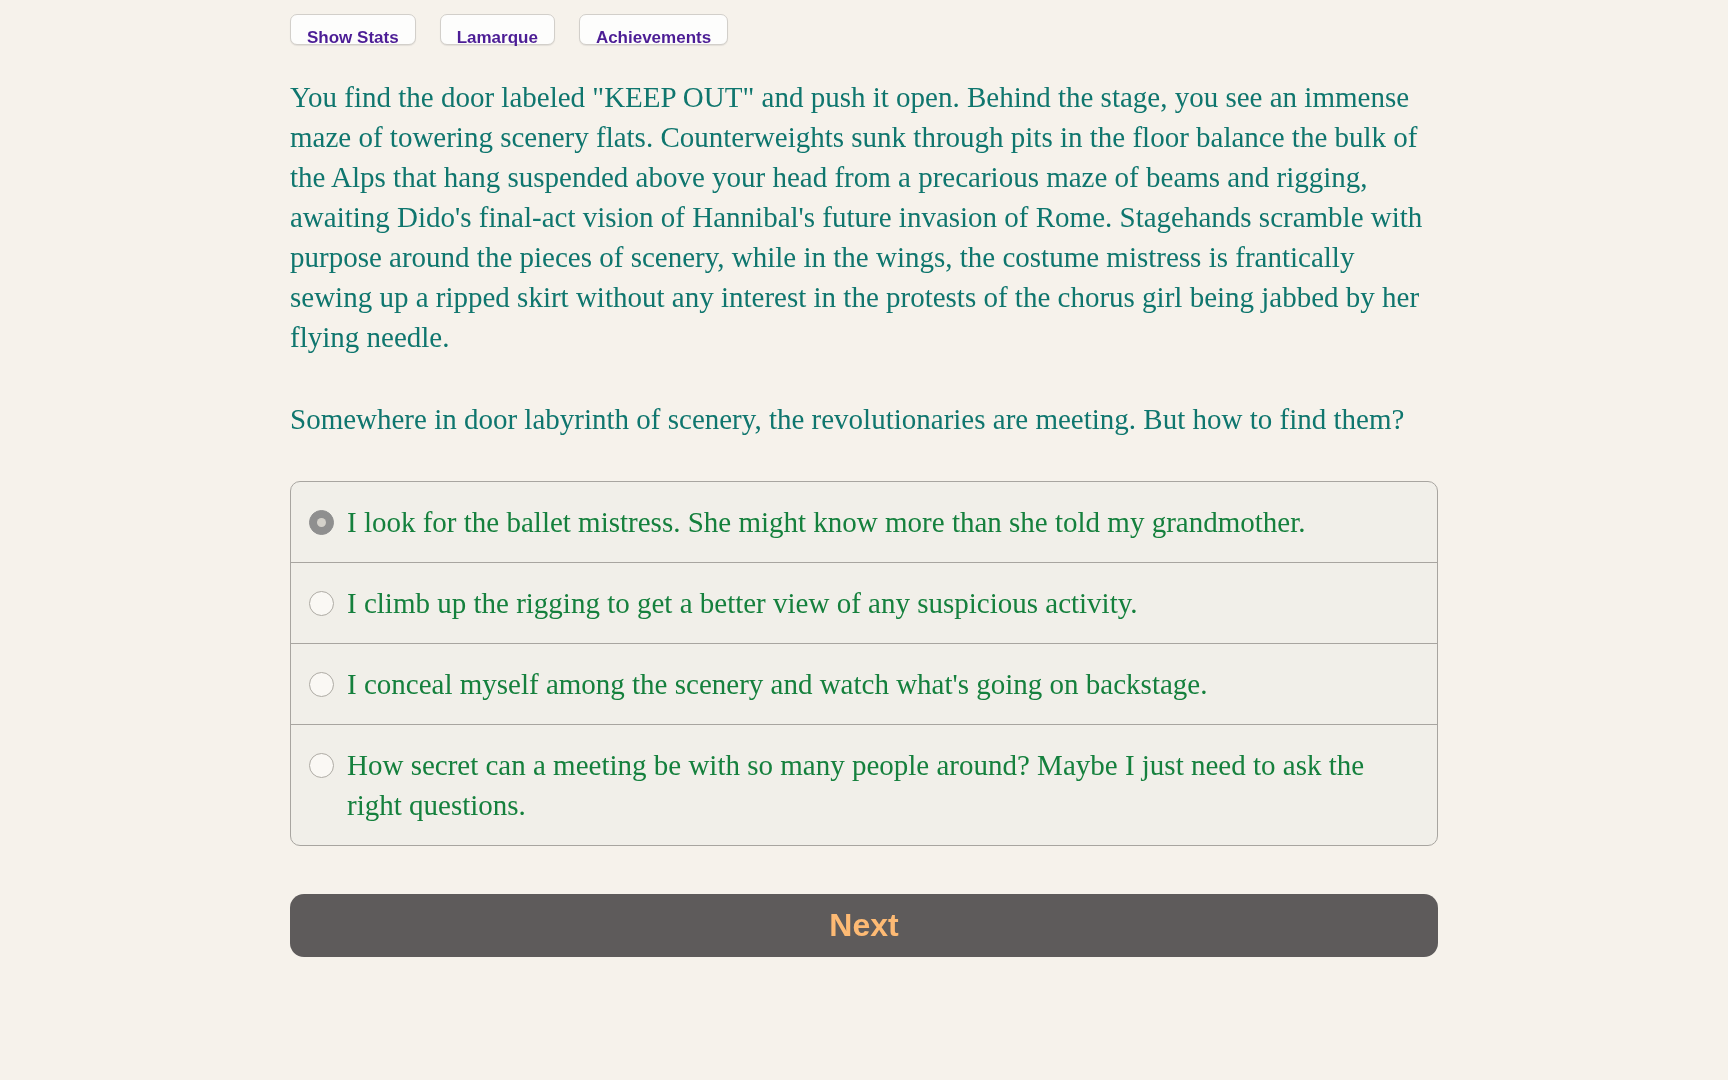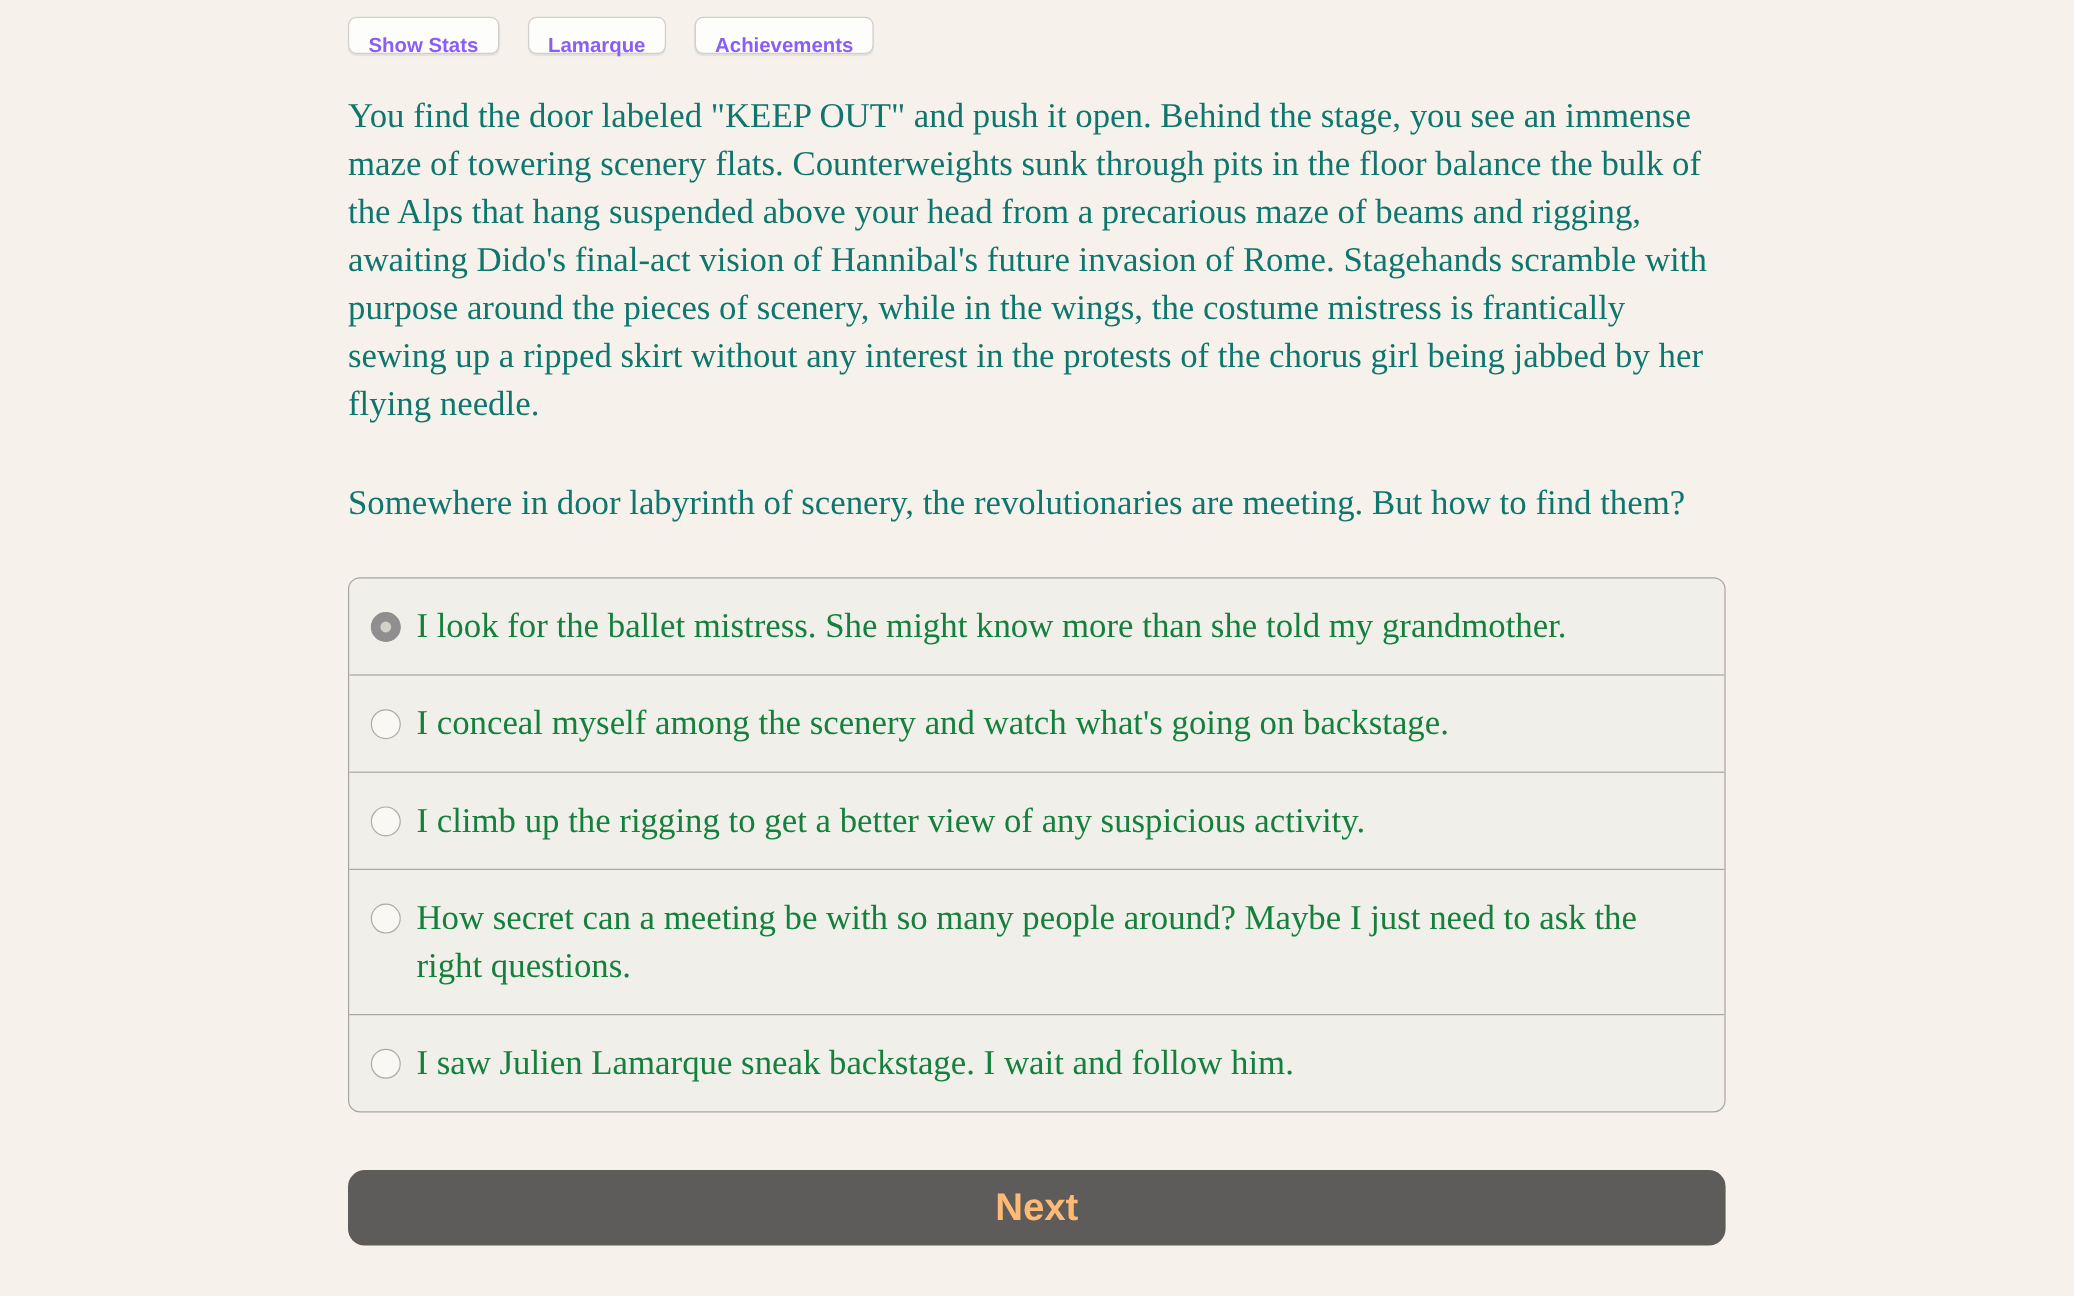--- a/index.html
+++ b/index.html
@@ -18,21 +18,21 @@
   
   .toolbar {
     display: flex;
     gap: 24px;
     margin-bottom: 32px;
   }
   .toolbar button {
     font-family: "Liberation Sans", sans-serif;
     font-size: 17px;
     font-weight: 600;
-    color: #8b5cf6;
+    color: #4c1d95;
     background: #fdfdfc;
     border: 1px solid #d2cfca;
     border-radius: 7px;
     padding: 12px 16px;
     height: 31px;
     line-height: 21px;
     box-shadow: 0 1px 1px rgba(0,0,0,0.08);
     cursor: pointer;
   }
   
@@ -121,31 +121,27 @@
     <p>Somewhere in door labyrinth of scenery, the revolutionaries are meeting. But how to find them?</p>
   </div>
 
   <div class="choices">
     <label class="choice-row">
       <span class="radio selected"></span>
       <span class="choice-text">I look for the ballet mistress. She might know more than she told my grandmother.</span>
     </label>
     <label class="choice-row">
       <span class="radio"></span>
+      <span class="choice-text">I climb up the rigging to get a better view of any suspicious activity.</span>
+    </label>
+    <label class="choice-row">
+      <span class="radio"></span>
       <span class="choice-text">I conceal myself among the scenery and watch what's going on backstage.</span>
     </label>
     <label class="choice-row">
       <span class="radio"></span>
-      <span class="choice-text">I climb up the rigging to get a better view of any suspicious activity.</span>
-    </label>
-    <label class="choice-row">
-      <span class="radio"></span>
       <span class="choice-text">How secret can a meeting be with so many people around? Maybe I just need to ask the right questions.</span>
-    </label>
-    <label class="choice-row">
-      <span class="radio"></span>
-      <span class="choice-text">I saw Julien Lamarque sneak backstage. I wait and follow him.</span>
     </label>
   </div>
 
   <button class="next-button">Next</button>
 
 </div>
 
 </body></html>

